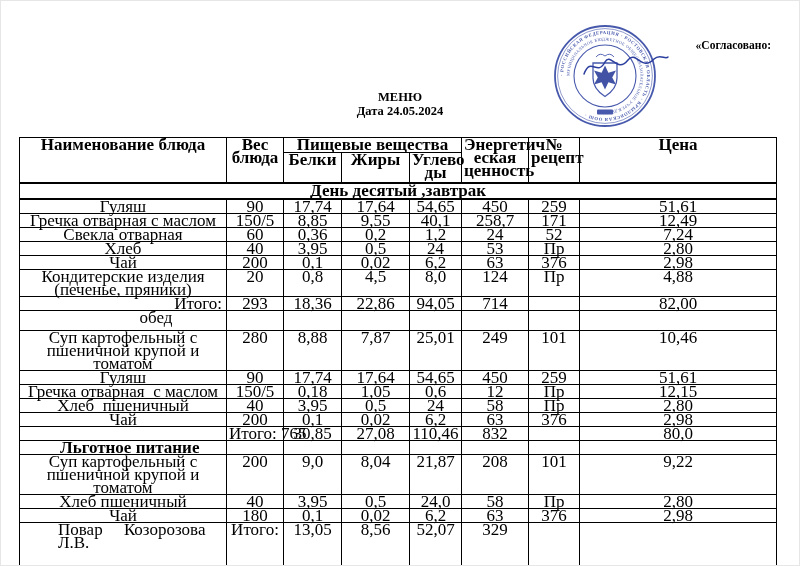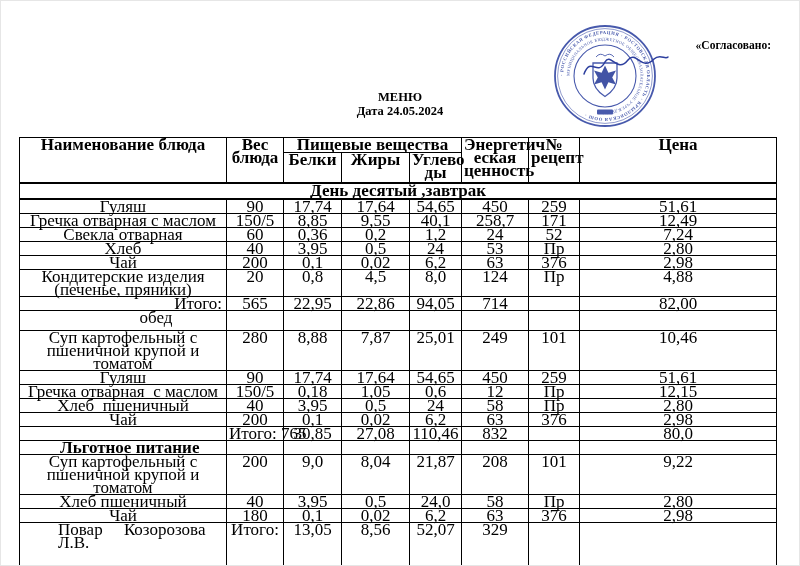--- a/index.html
+++ b/index.html
@@ -180,22 +180,22 @@
           <td>20</td>
           <td>0,8</td>
           <td>4,5</td>
           <td>8,0</td>
           <td>124</td>
           <td>Пр</td>
           <td>4,88</td>
         </tr>
         <tr>
           <td class="name right">Итого:</td>
-          <td>565</td>
-          <td>22,95</td>
+          <td>293</td>
+          <td>18,36</td>
           <td>22,86</td>
           <td>94,05</td>
           <td>714</td>
           <td></td>
           <td>82,00</td>
         </tr>
         <tr class="band-cell tall">
           <td class="name band-name" style="padding-left: 68px; text-align: center;">обед</td>
           <td></td>
           <td></td>

